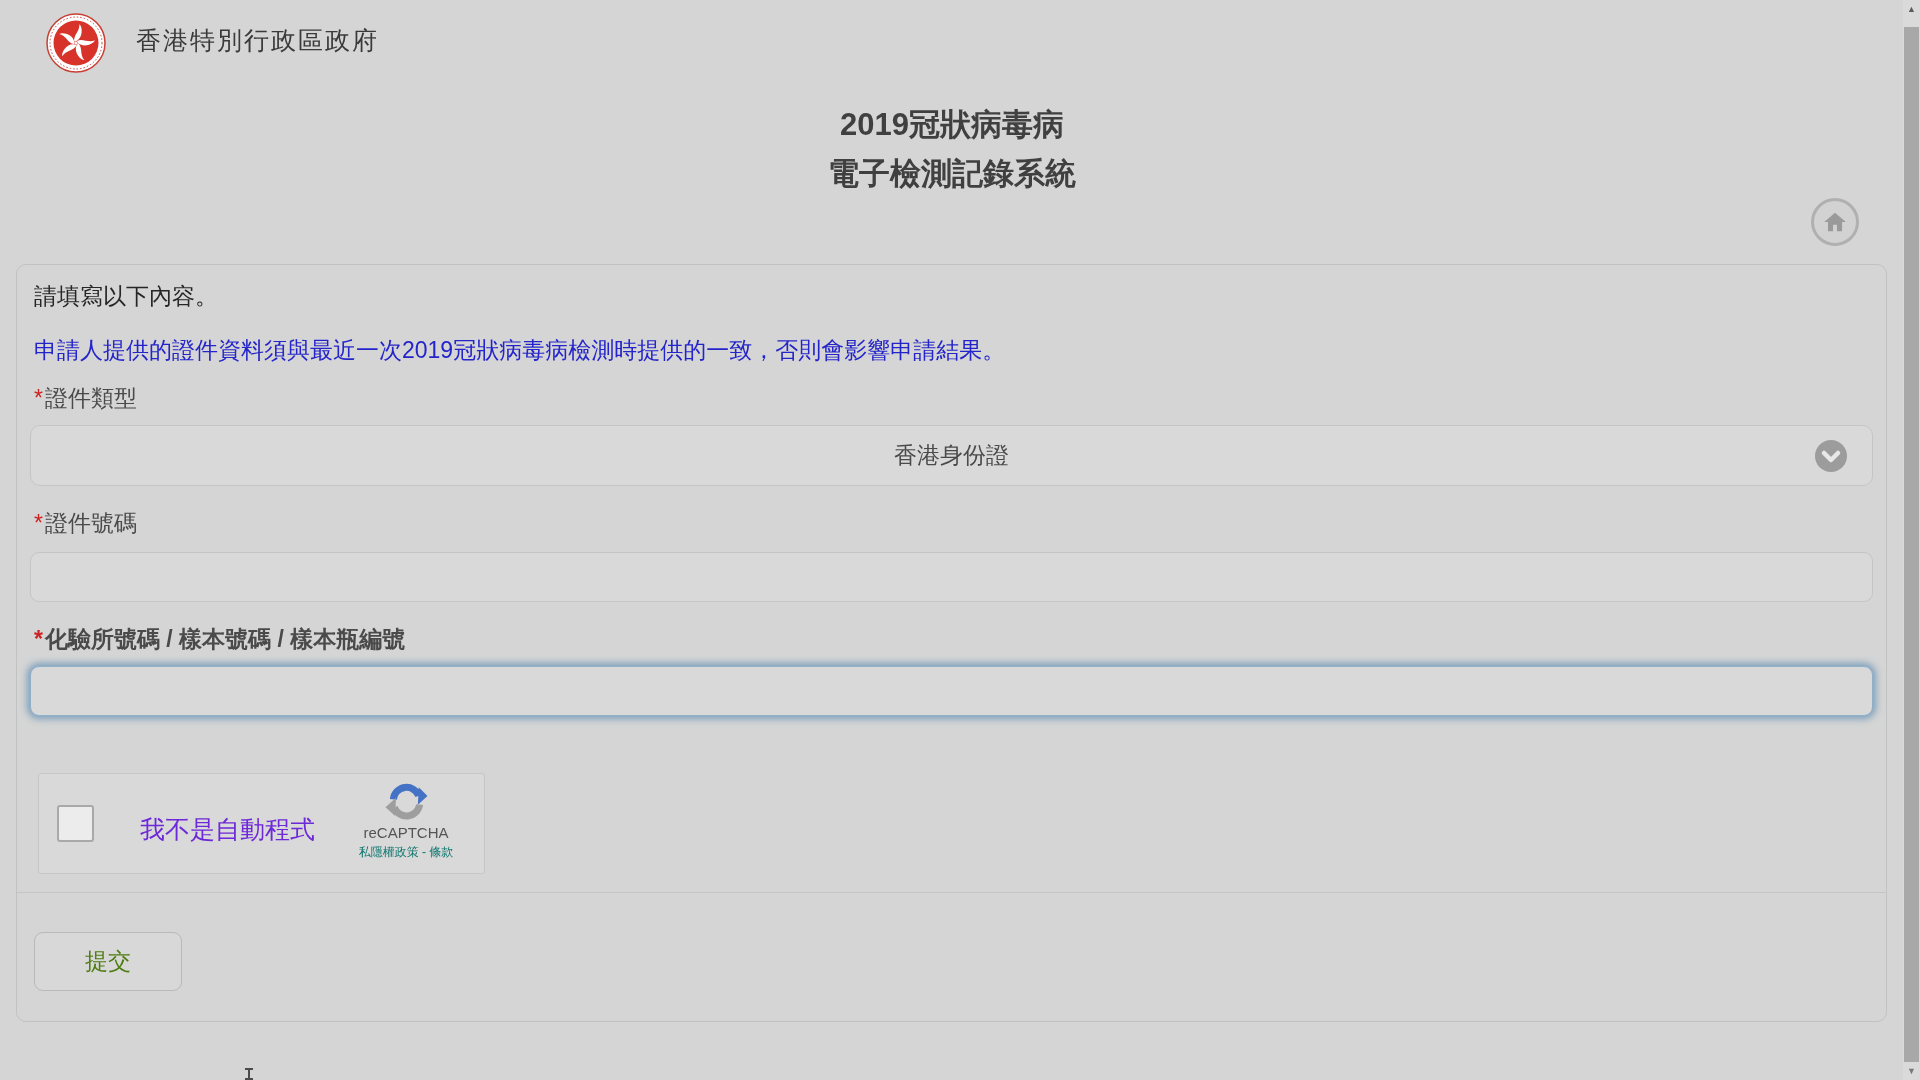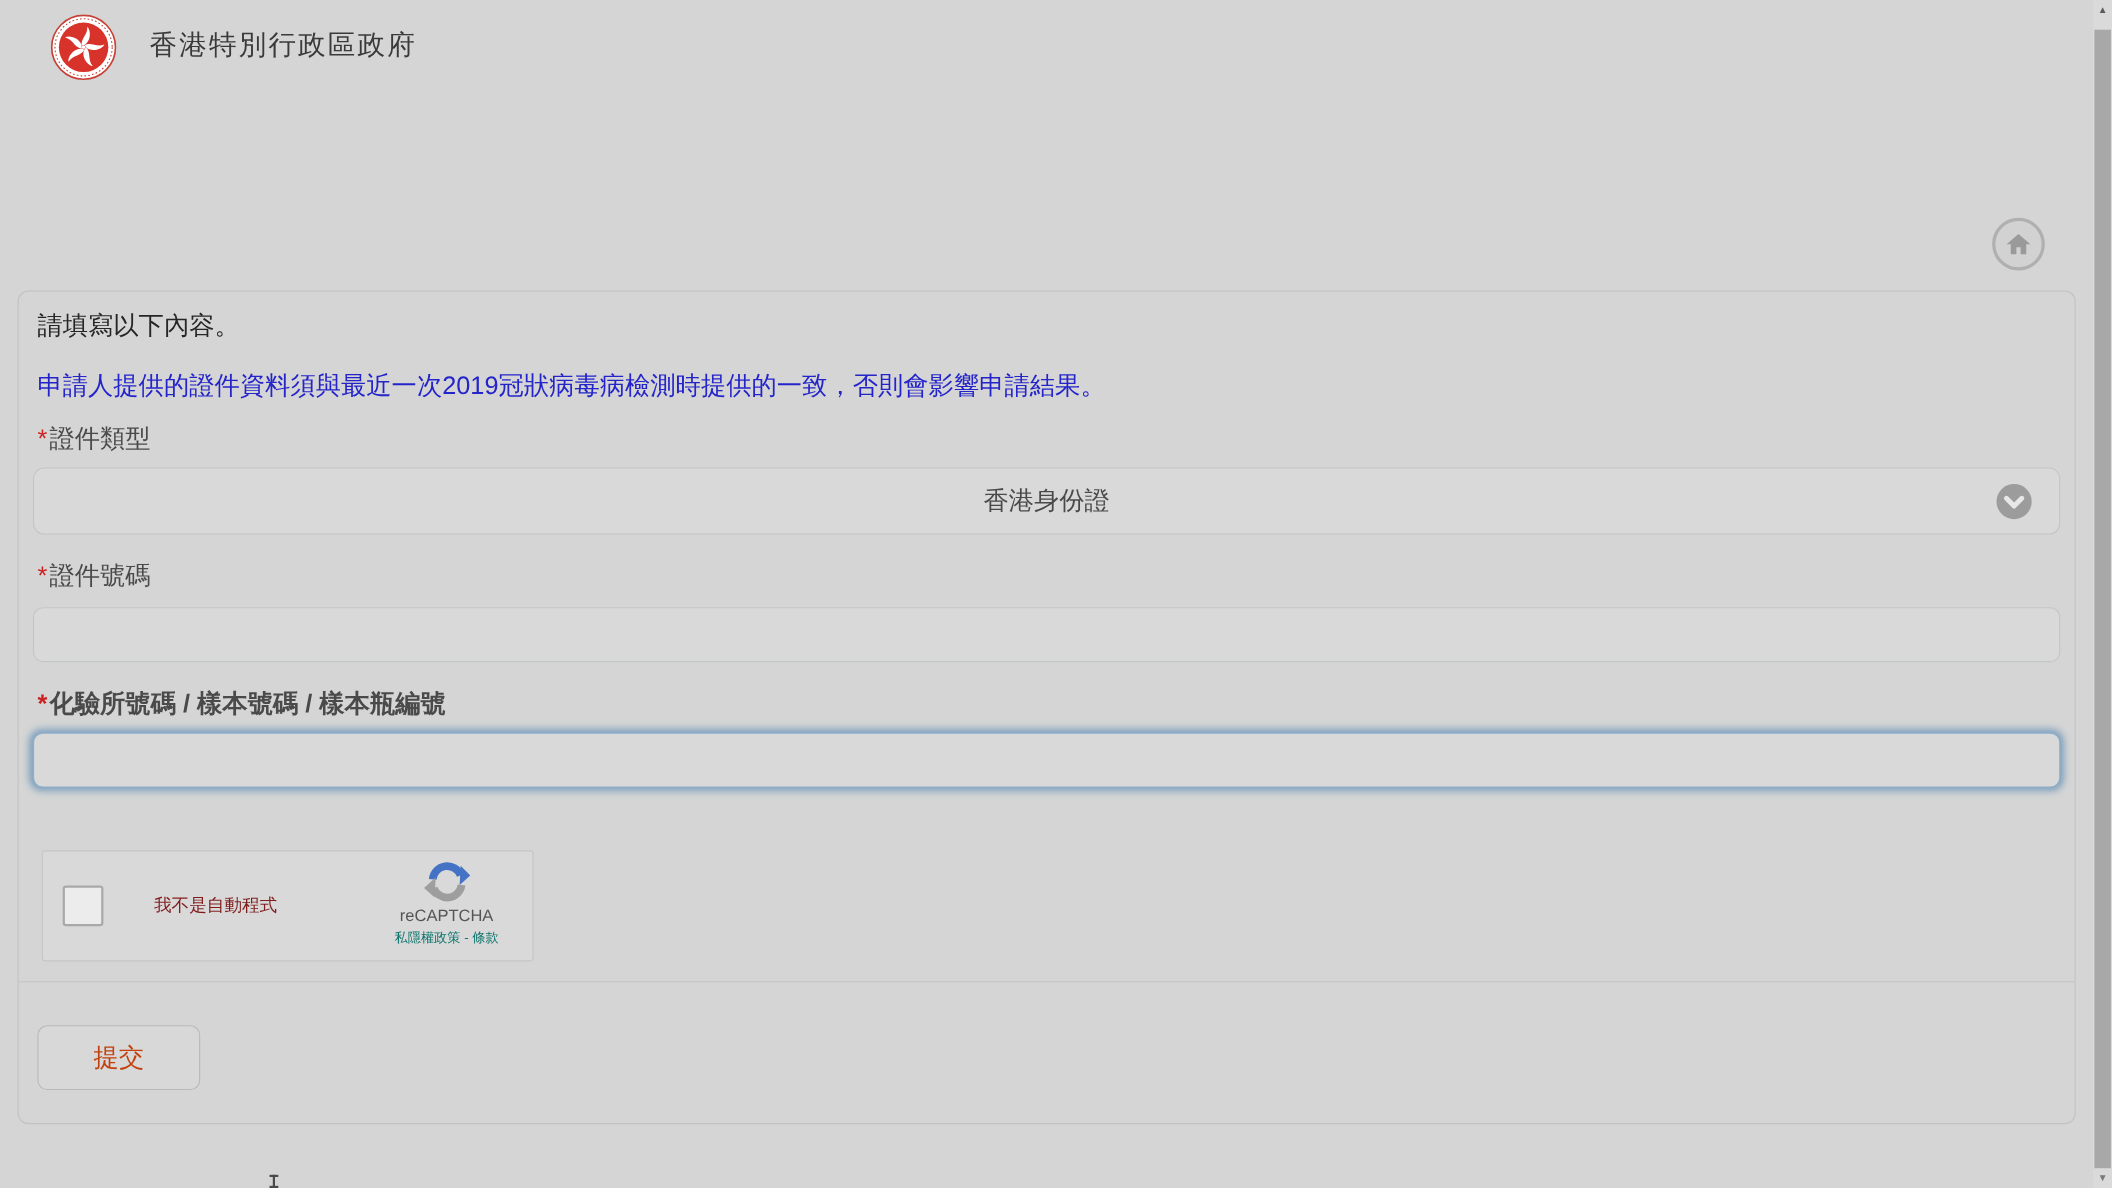--- a/index.html
+++ b/index.html
@@ -54,31 +54,31 @@
   }
   
   .recaptcha-box{
     position:absolute;left:21px;top:508px;width:447px;height:101px;
     border:1px solid #c6c6c6;border-radius:3px;background:#d9d9d9;box-sizing:border-box;
   }
   .recaptcha-checkbox{
     position:absolute;left:18px;top:31px;width:37px;height:37px;
     background:#ececec;border:2px solid #a9a9a9;border-radius:3px;box-sizing:border-box;cursor:pointer;
   }
-  .recaptcha-label{position:absolute;left:101px;top:39px;font-size:16px;color:#7f1d1d;}
+  .recaptcha-label{position:absolute;left:101px;top:39px;font-size:25px;color:#6d28d9;}
   .recaptcha-brandblock{position:absolute;right:18px;top:7px;width:120px;text-align:center;}
   .recaptcha-logo{width:45px;height:42px;margin:0 auto;display:block;}
   .recaptcha-name{font-size:15px;color:#555;margin-top:1px;}
   .recaptcha-terms{font-size:12px;color:#0f766e;margin-top:3px;cursor:pointer;}
   
   .card-divider{position:absolute;left:0;top:627px;width:100%;height:0;border-top:1px solid #c5c5c5;}
   .submit-btn{
     position:absolute;left:17px;top:667px;width:148px;height:59px;
     border:1px solid #b9b9b9;border-radius:9px;background:#d8d8d8;
-    font-size:23px;color:#c2410c;cursor:pointer;
+    font-size:23px;color:#4d7c0f;cursor:pointer;
     font-family:"Liberation Sans","DejaVu Sans",sans-serif;
   }
   
   .scrollbar{position:absolute;right:0;top:0;width:17px;height:1080px;background:#dadada;}
   .sb-arrow{position:absolute;left:0;width:17px;height:14px;text-align:center;font-size:9px;color:#5a5a5a;line-height:14px;cursor:pointer;}
   .sb-arrow-up{top:2px;}
   .sb-arrow-down{bottom:2px;color:#7a7a7a;}
   .sb-thumb{position:absolute;left:1px;top:27px;width:15px;height:1035px;background:#a8a8a8;cursor:pointer;}
   
   .mouse-cursor{position:absolute;left:248px;top:1068px;width:2px;height:12px;background:#4a4a4a;}
@@ -104,20 +104,24 @@
         <path d="M0,-2 C6,-6 4,-17 0,-19 C2,-12 -4,-8 -2,-1 Z" transform="rotate(82)"></path>
         <path d="M0,-2 C6,-6 4,-17 0,-19 C2,-12 -4,-8 -2,-1 Z" transform="rotate(154)"></path>
         <path d="M0,-2 C6,-6 4,-17 0,-19 C2,-12 -4,-8 -2,-1 Z" transform="rotate(226)"></path>
         <path d="M0,-2 C6,-6 4,-17 0,-19 C2,-12 -4,-8 -2,-1 Z" transform="rotate(298)"></path>
         <circle cx="0" cy="0" r="1.6"></circle>
       </g>
     </g>
   </svg>
   <div class="gov-name">香港特別行政區政府</div>
 
+  <div class="title-block">
+    <div class="title-line">2019冠狀病毒病</div>
+    <div class="title-line">電子檢測記錄系統</div>
+  </div>
 
   <button class="home-btn">
     <svg width="26" height="26" viewBox="0 0 24 24">
       <path d="M12 3.5 L22 12 H18.5 V20.5 H13.8 V14.6 H10.2 V20.5 H5.5 V12 H2 Z" fill="#9a9a9a"></path>
     </svg>
   </button>
 
   <div class="card">
 
     <div class="intro-text">請填寫以下內容。</div>

